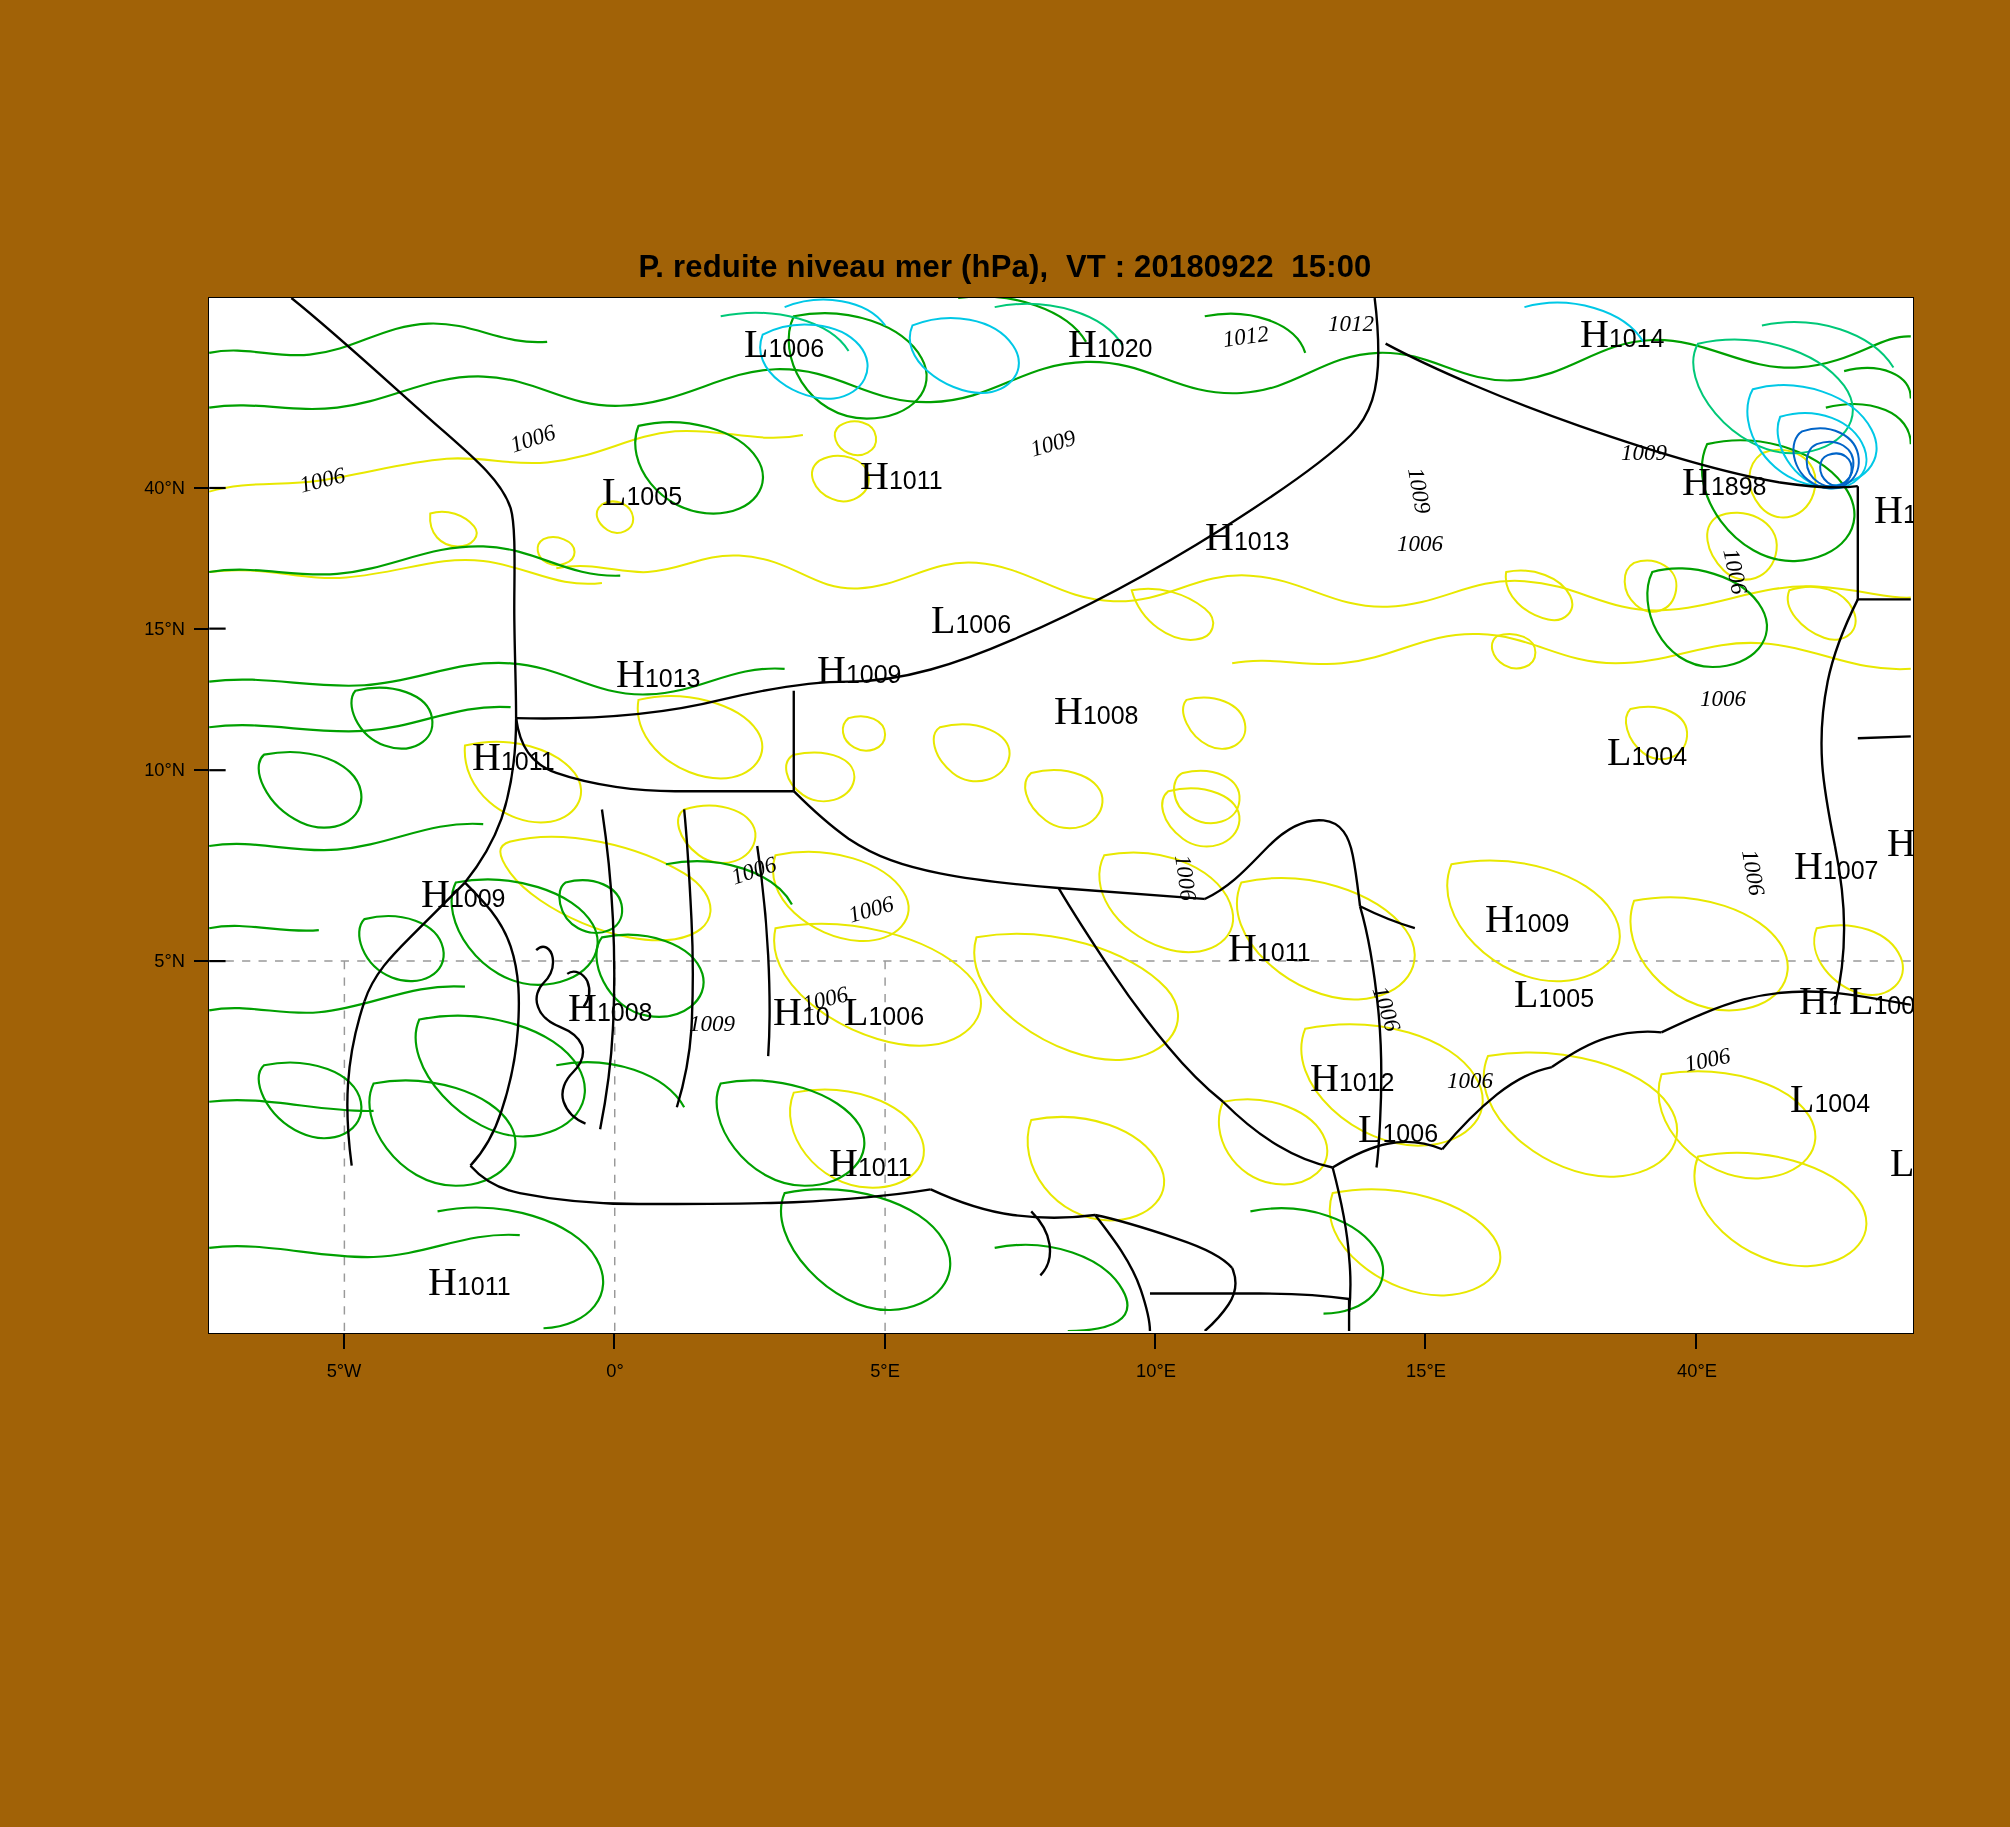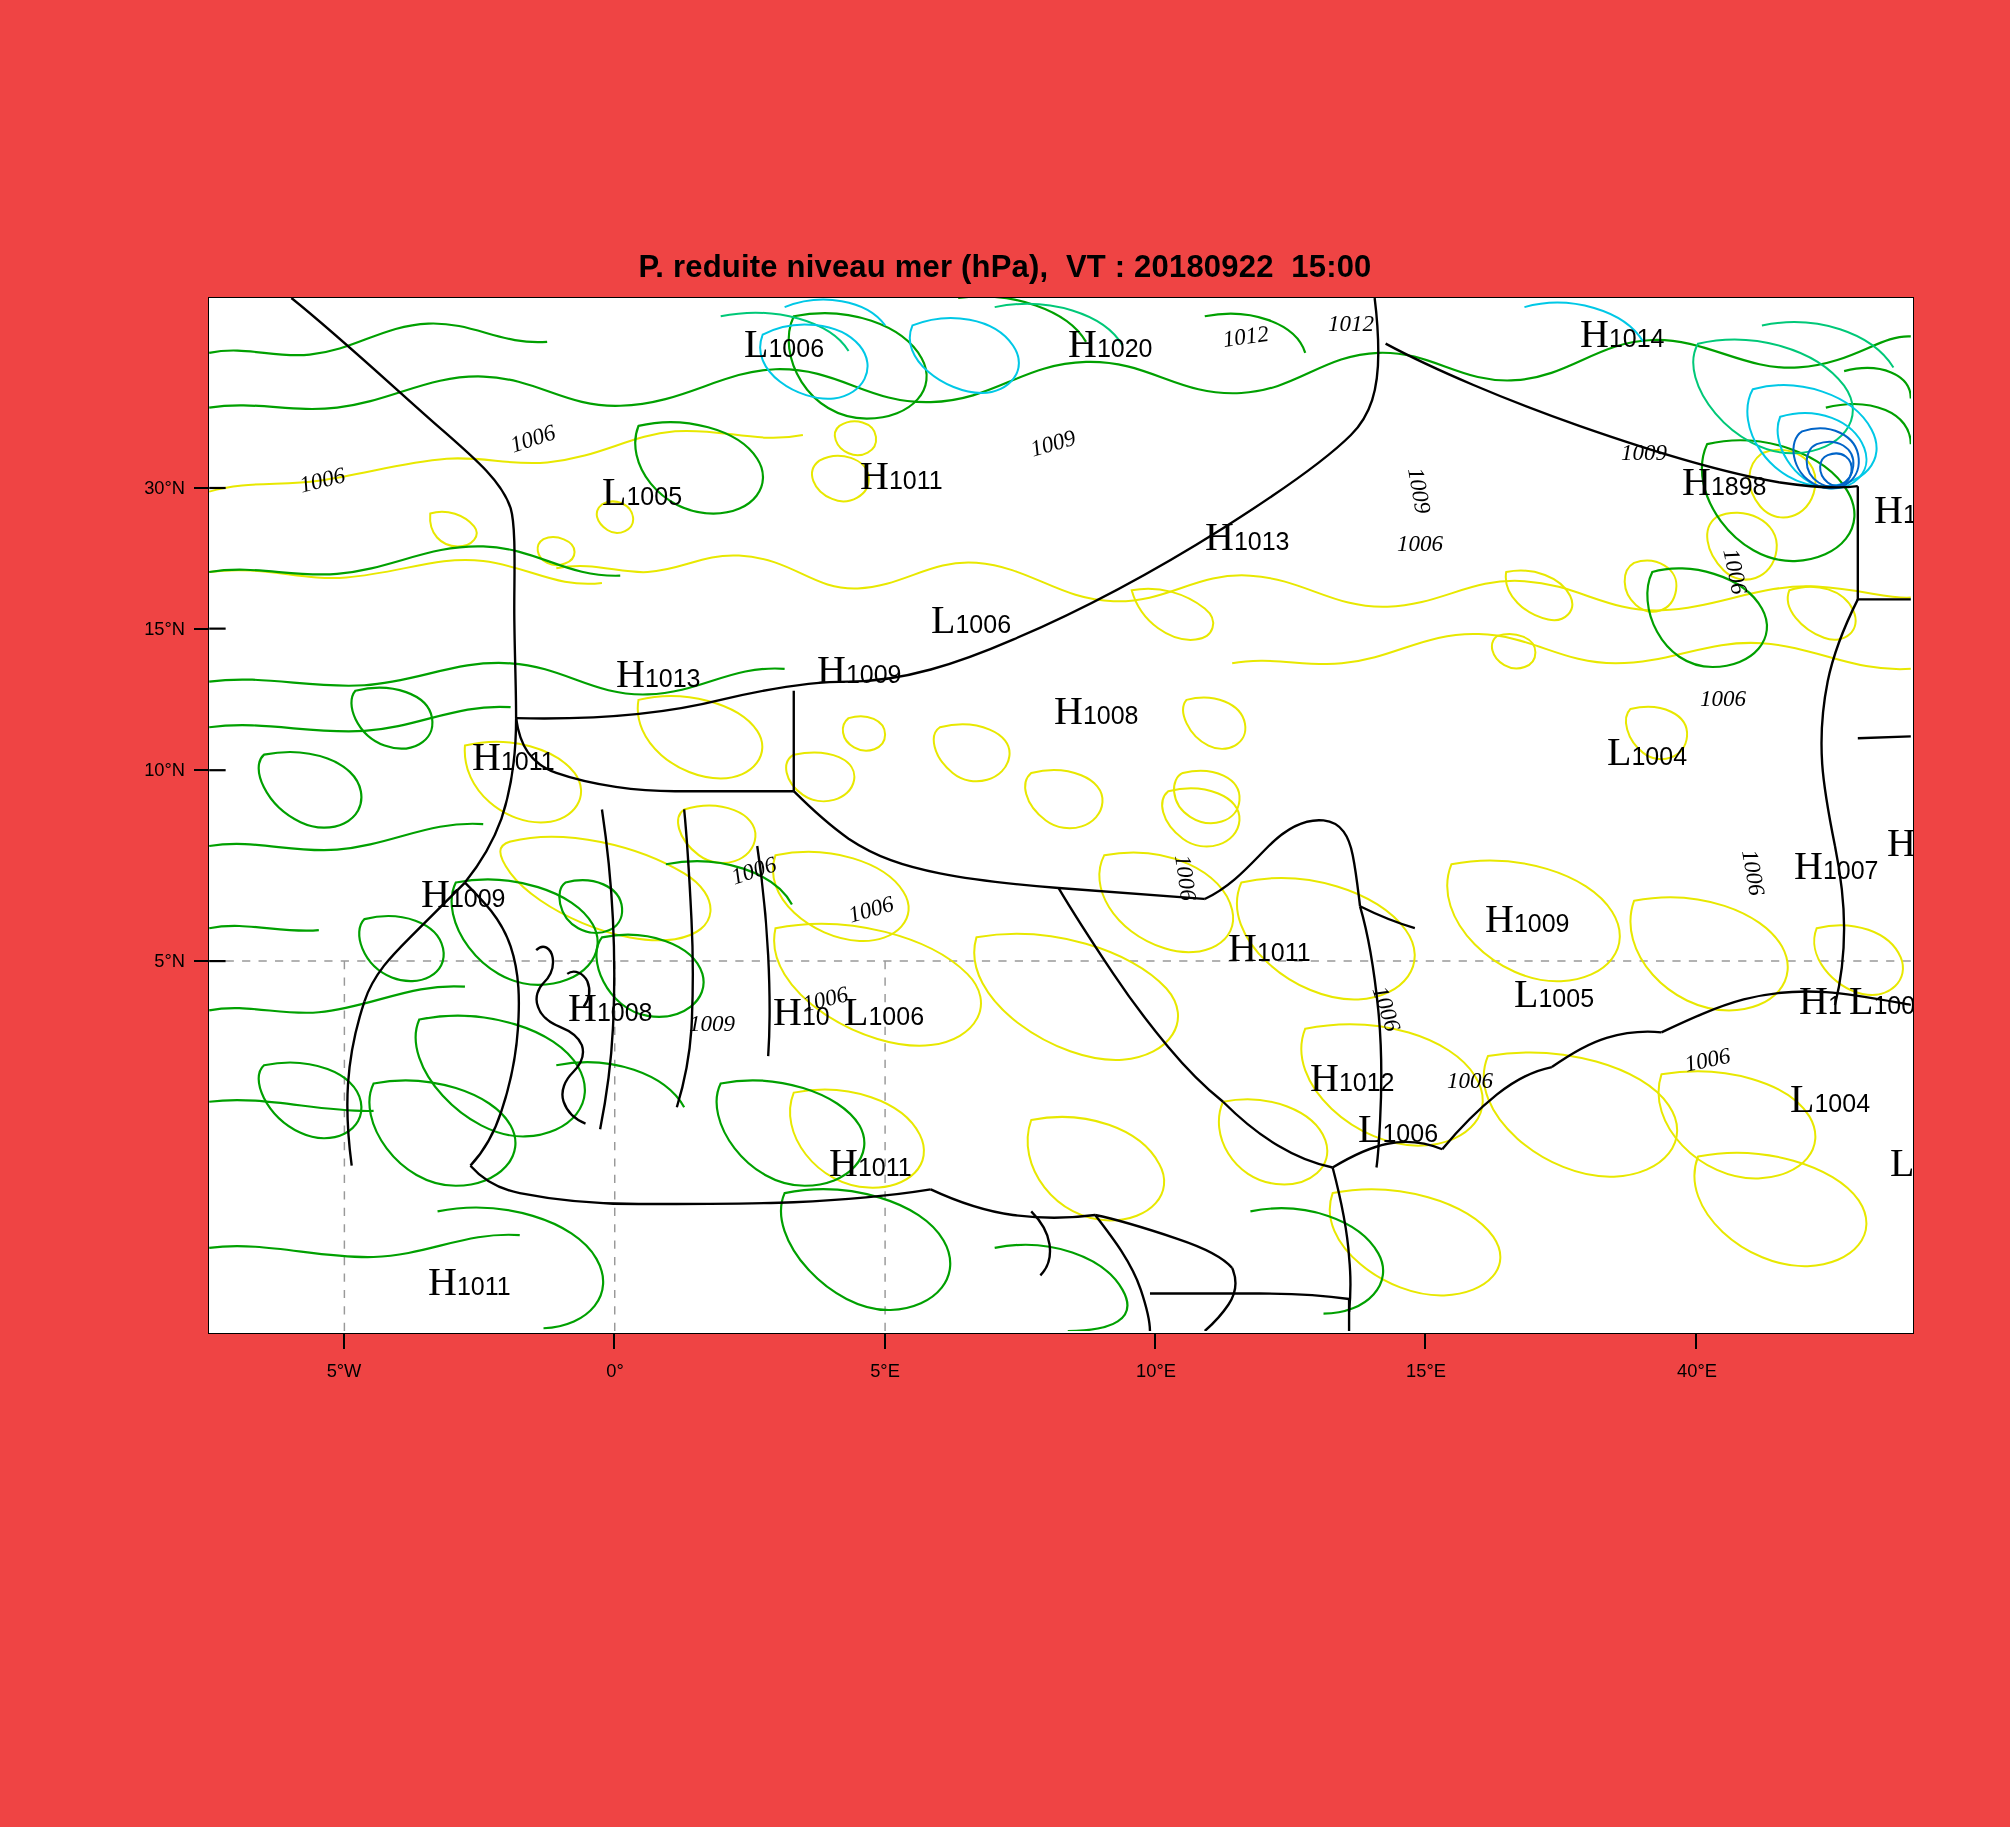--- a/index.html
+++ b/index.html
@@ -12,21 +12,21 @@
     height: 1827px;
     font-family: "Liberation Sans", sans-serif;
     position: relative;
     overflow: hidden;
   }
   #page {
     position: absolute;
     left: 0; top: 0;
     width: 2010px;
     height: 1827px;
-    background: #ef4444;
+    background: #a16207;
   }
   
   #chart-title {
     position: absolute;
     left: 0;
     top: 249px;
     width: 2010px;
     text-align: center;
     font-size: 31px;
     font-weight: bold;
@@ -371,21 +371,21 @@
   <div class="tick tick-lat" style="left:194px; top:769px;"></div>
   <div class="tick tick-lat" style="left:194px; top:960px;"></div>
 
   <div class="tick tick-lon" style="left:343px; top:1334px;"></div>
   <div class="tick tick-lon" style="left:613px; top:1334px;"></div>
   <div class="tick tick-lon" style="left:884px; top:1334px;"></div>
   <div class="tick tick-lon" style="left:1154px; top:1334px;"></div>
   <div class="tick tick-lon" style="left:1424px; top:1334px;"></div>
   <div class="tick tick-lon" style="left:1695px; top:1334px;"></div>
 
-  <div class="axis-label lat-label" style="left:119px; top:488px; width:66px;">30°N</div>
+  <div class="axis-label lat-label" style="left:119px; top:488px; width:66px;">40°N</div>
   <div class="axis-label lat-label" style="left:119px; top:629px; width:66px;">15°N</div>
   <div class="axis-label lat-label" style="left:119px; top:770px; width:66px;">10°N</div>
   <div class="axis-label lat-label" style="left:119px; top:961px; width:66px;">5°N</div>
 
   <div class="axis-label lon-label" style="left:344px; top:1360px;">5°W</div>
   <div class="axis-label lon-label" style="left:615px; top:1360px;">0°</div>
   <div class="axis-label lon-label" style="left:885px; top:1360px;">5°E</div>
   <div class="axis-label lon-label" style="left:1156px; top:1360px;">10°E</div>
   <div class="axis-label lon-label" style="left:1426px; top:1360px;">15°E</div>
   <div class="axis-label lon-label" style="left:1697px; top:1360px;">40°E</div>

